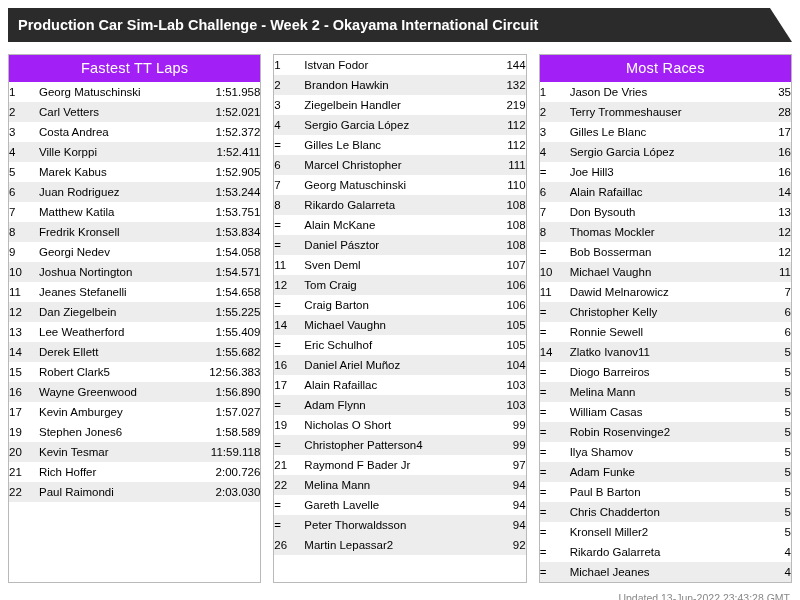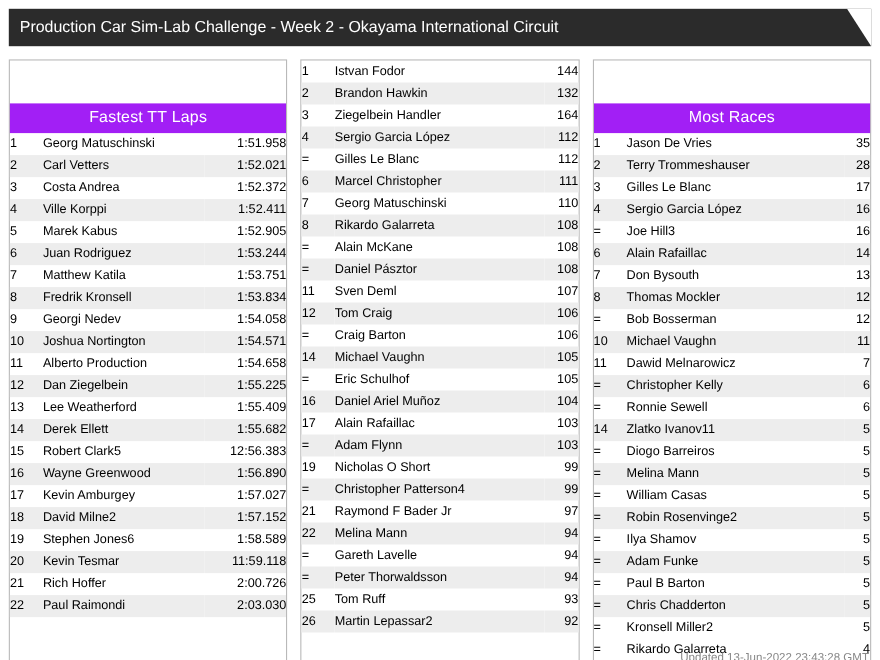--- a/index.html
+++ b/index.html
@@ -33,21 +33,21 @@
     left: 0;
     top: 0;
     right: 0;
     height: 34px;
     background: #2b2b2b;
     color: #ffffff;
     display: flex;
     align-items: center;
     padding-left: 10px;
     font-size: 14.5px;
-    font-weight: normal;
+    font-weight: bold;
     box-sizing: border-box;
   }
   .banner-fold {
     position: absolute;
     right: 0;
     top: 0;
     width: 0;
     height: 0;
     border-top: 34px solid #ffffff;
     border-left: 22px solid transparent;
@@ -64,21 +64,20 @@
     background: #ffffff;
     box-sizing: border-box;
   }
   .col-title {
     background: #a21ff5;
     color: #ffffff;
     text-align: center;
     font-size: 14.5px;
     padding: 5px 0 6px 0;
     letter-spacing: 0.2px;
-    margin-top: 39px;
   }
   table.rank {
     width: 100%;
     border-collapse: collapse;
     font-size: 11.5px;
   }
   table.rank td {
     padding: 2px 0;
     height: 16px;
     vertical-align: middle;
@@ -171,21 +170,21 @@
               <td class="name">Georgi Nedev</td>
               <td class="val">1:54.058</td>
             </tr>
             <tr class="alt">
               <td class="pos">10</td>
               <td class="name">Joshua Nortington</td>
               <td class="val">1:54.571</td>
             </tr>
             <tr class="">
               <td class="pos">11</td>
-              <td class="name">Alberto Production</td>
+              <td class="name">Jeanes Stefanelli</td>
               <td class="val">1:54.658</td>
             </tr>
             <tr class="alt">
               <td class="pos">12</td>
               <td class="name">Dan Ziegelbein</td>
               <td class="val">1:55.225</td>
             </tr>
             <tr class="">
               <td class="pos">13</td>
               <td class="name">Lee Weatherford</td>
@@ -204,25 +203,20 @@
             <tr class="alt">
               <td class="pos">16</td>
               <td class="name">Wayne Greenwood</td>
               <td class="val">1:56.890</td>
             </tr>
             <tr class="">
               <td class="pos">17</td>
               <td class="name">Kevin Amburgey</td>
               <td class="val">1:57.027</td>
             </tr>
-            <tr class="alt">
-              <td class="pos">18</td>
-              <td class="name">David Milne2</td>
-              <td class="val">1:57.152</td>
-            </tr>
             <tr class="">
               <td class="pos">19</td>
               <td class="name">Stephen Jones6</td>
               <td class="val">1:58.589</td>
             </tr>
             <tr class="alt">
               <td class="pos">20</td>
               <td class="name">Kevin Tesmar</td>
               <td class="val">11:59.118</td>
             </tr>
@@ -249,21 +243,21 @@
               <td class="val">144</td>
             </tr>
             <tr class="alt">
               <td class="pos">2</td>
               <td class="name">Brandon Hawkin</td>
               <td class="val">132</td>
             </tr>
             <tr class="">
               <td class="pos">3</td>
               <td class="name">Ziegelbein Handler</td>
-              <td class="val">164</td>
+              <td class="val">219</td>
             </tr>
             <tr class="alt">
               <td class="pos">4</td>
               <td class="name">Sergio Garcia López</td>
               <td class="val">112</td>
             </tr>
             <tr class="">
               <td class="pos">=</td>
               <td class="name">Gilles Le Blanc</td>
               <td class="val">112</td>
@@ -355,25 +349,20 @@
             </tr>
             <tr class="">
               <td class="pos">=</td>
               <td class="name">Gareth Lavelle</td>
               <td class="val">94</td>
             </tr>
             <tr class="alt">
               <td class="pos">=</td>
               <td class="name">Peter Thorwaldsson</td>
               <td class="val">94</td>
-            </tr>
-            <tr class="">
-              <td class="pos">25</td>
-              <td class="name">Tom Ruff</td>
-              <td class="val">93</td>
             </tr>
             <tr class="alt">
               <td class="pos">26</td>
               <td class="name">Martin Lepassar2</td>
               <td class="val">92</td>
             </tr>
           </tbody>
       </table>
     </div>
 

